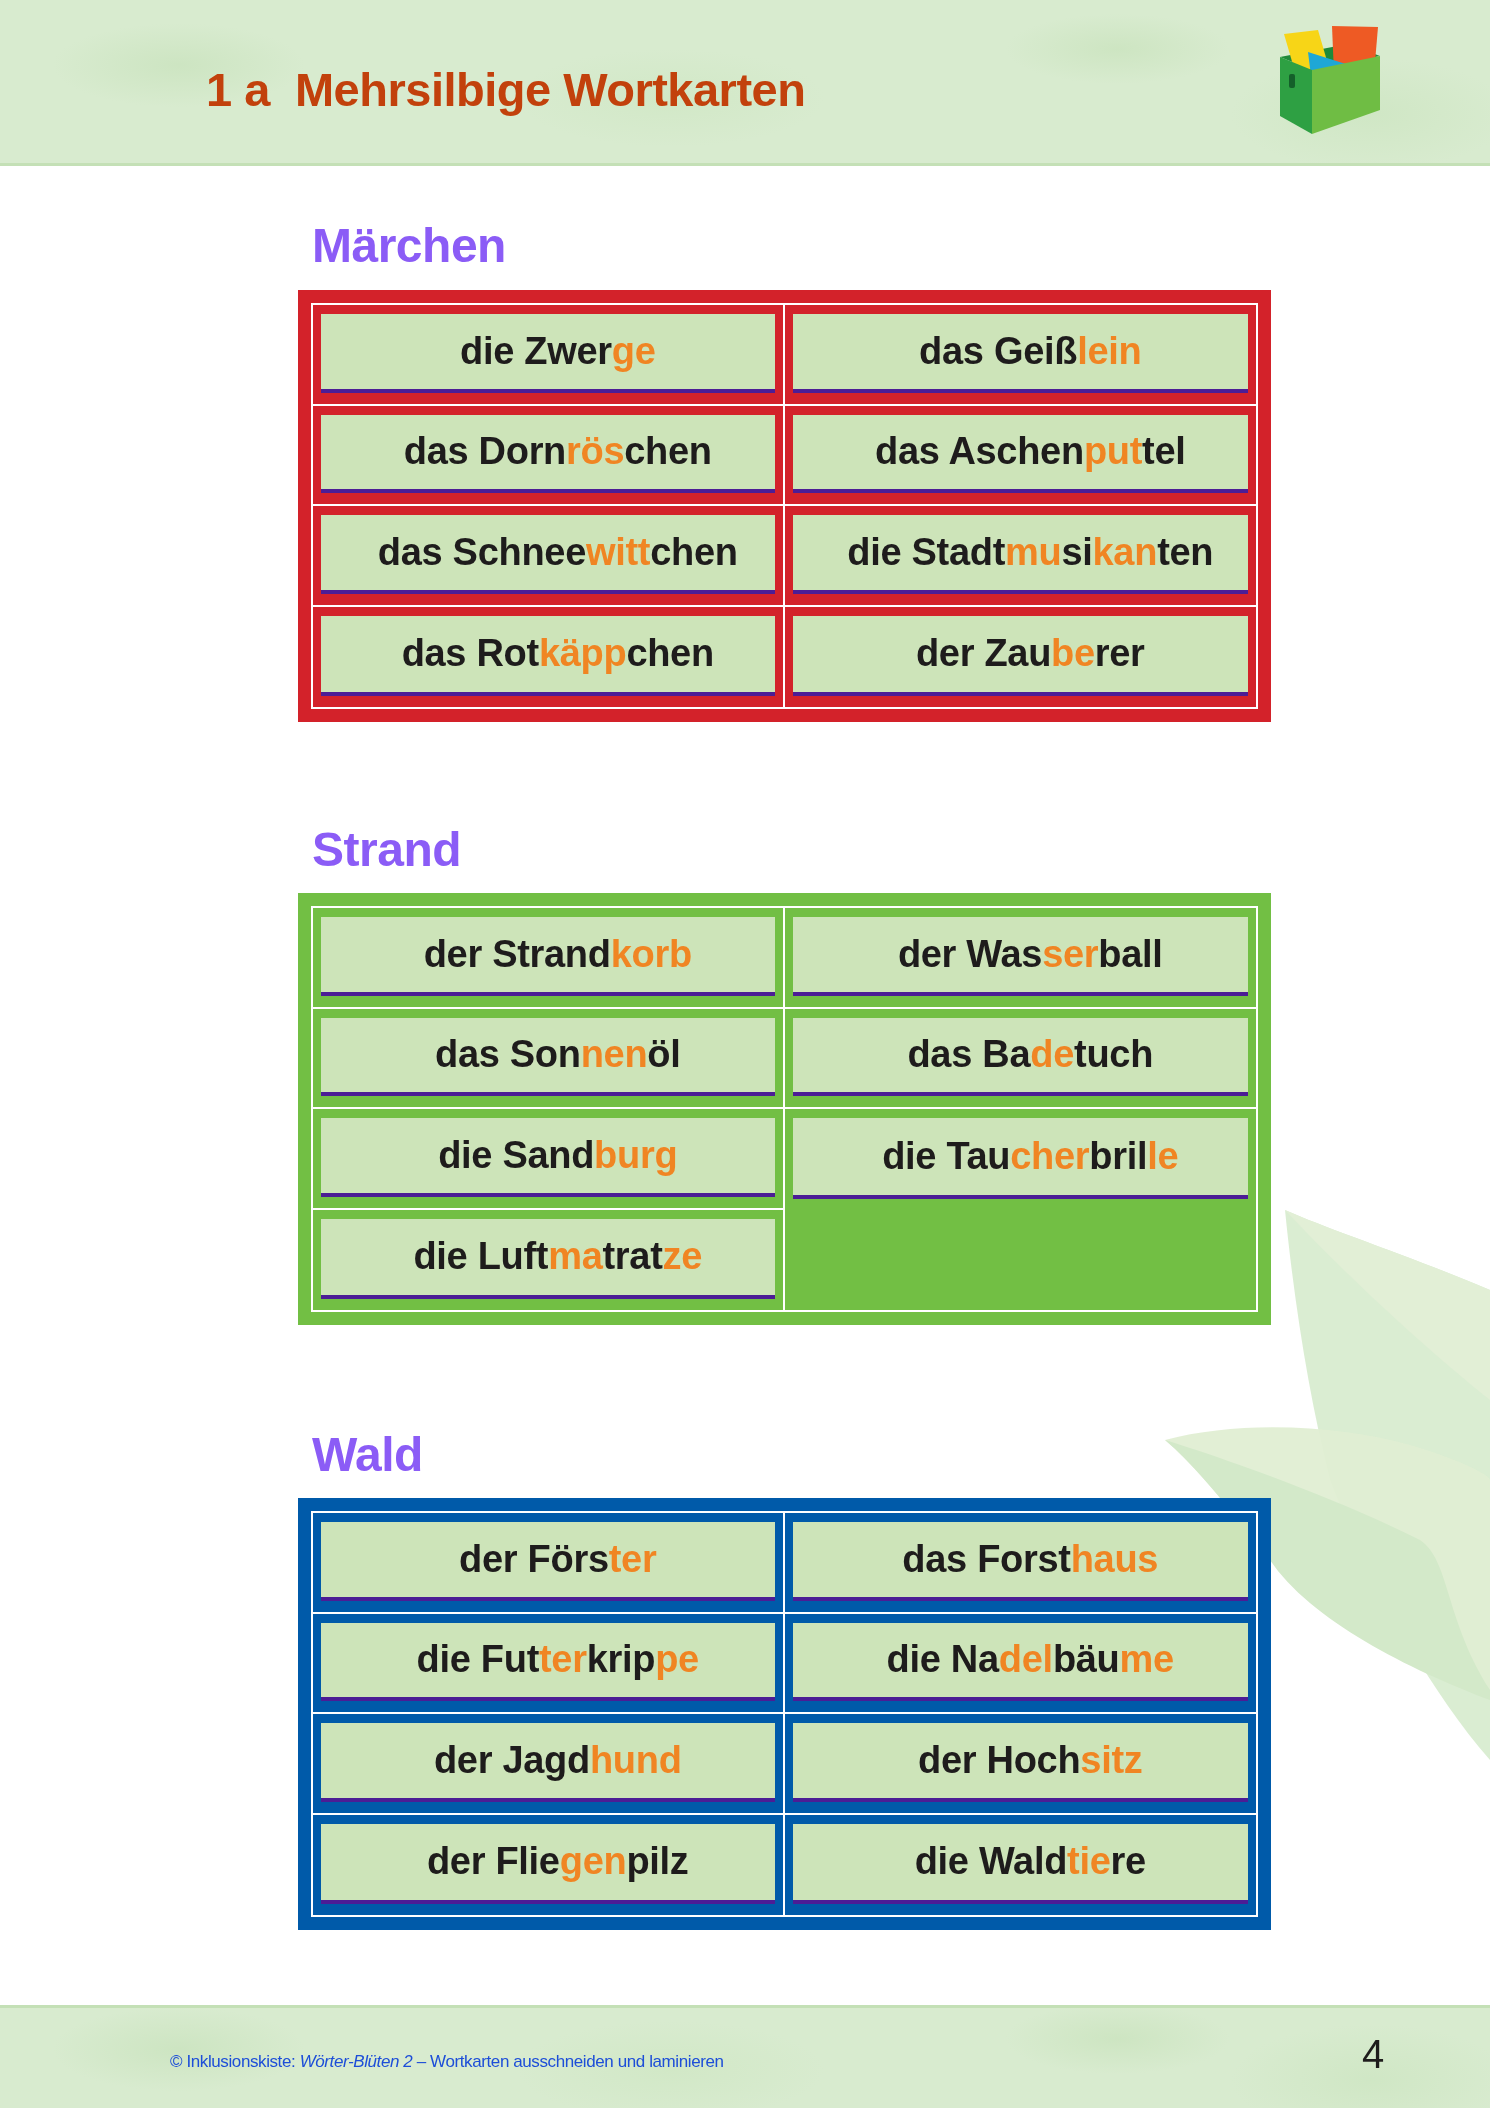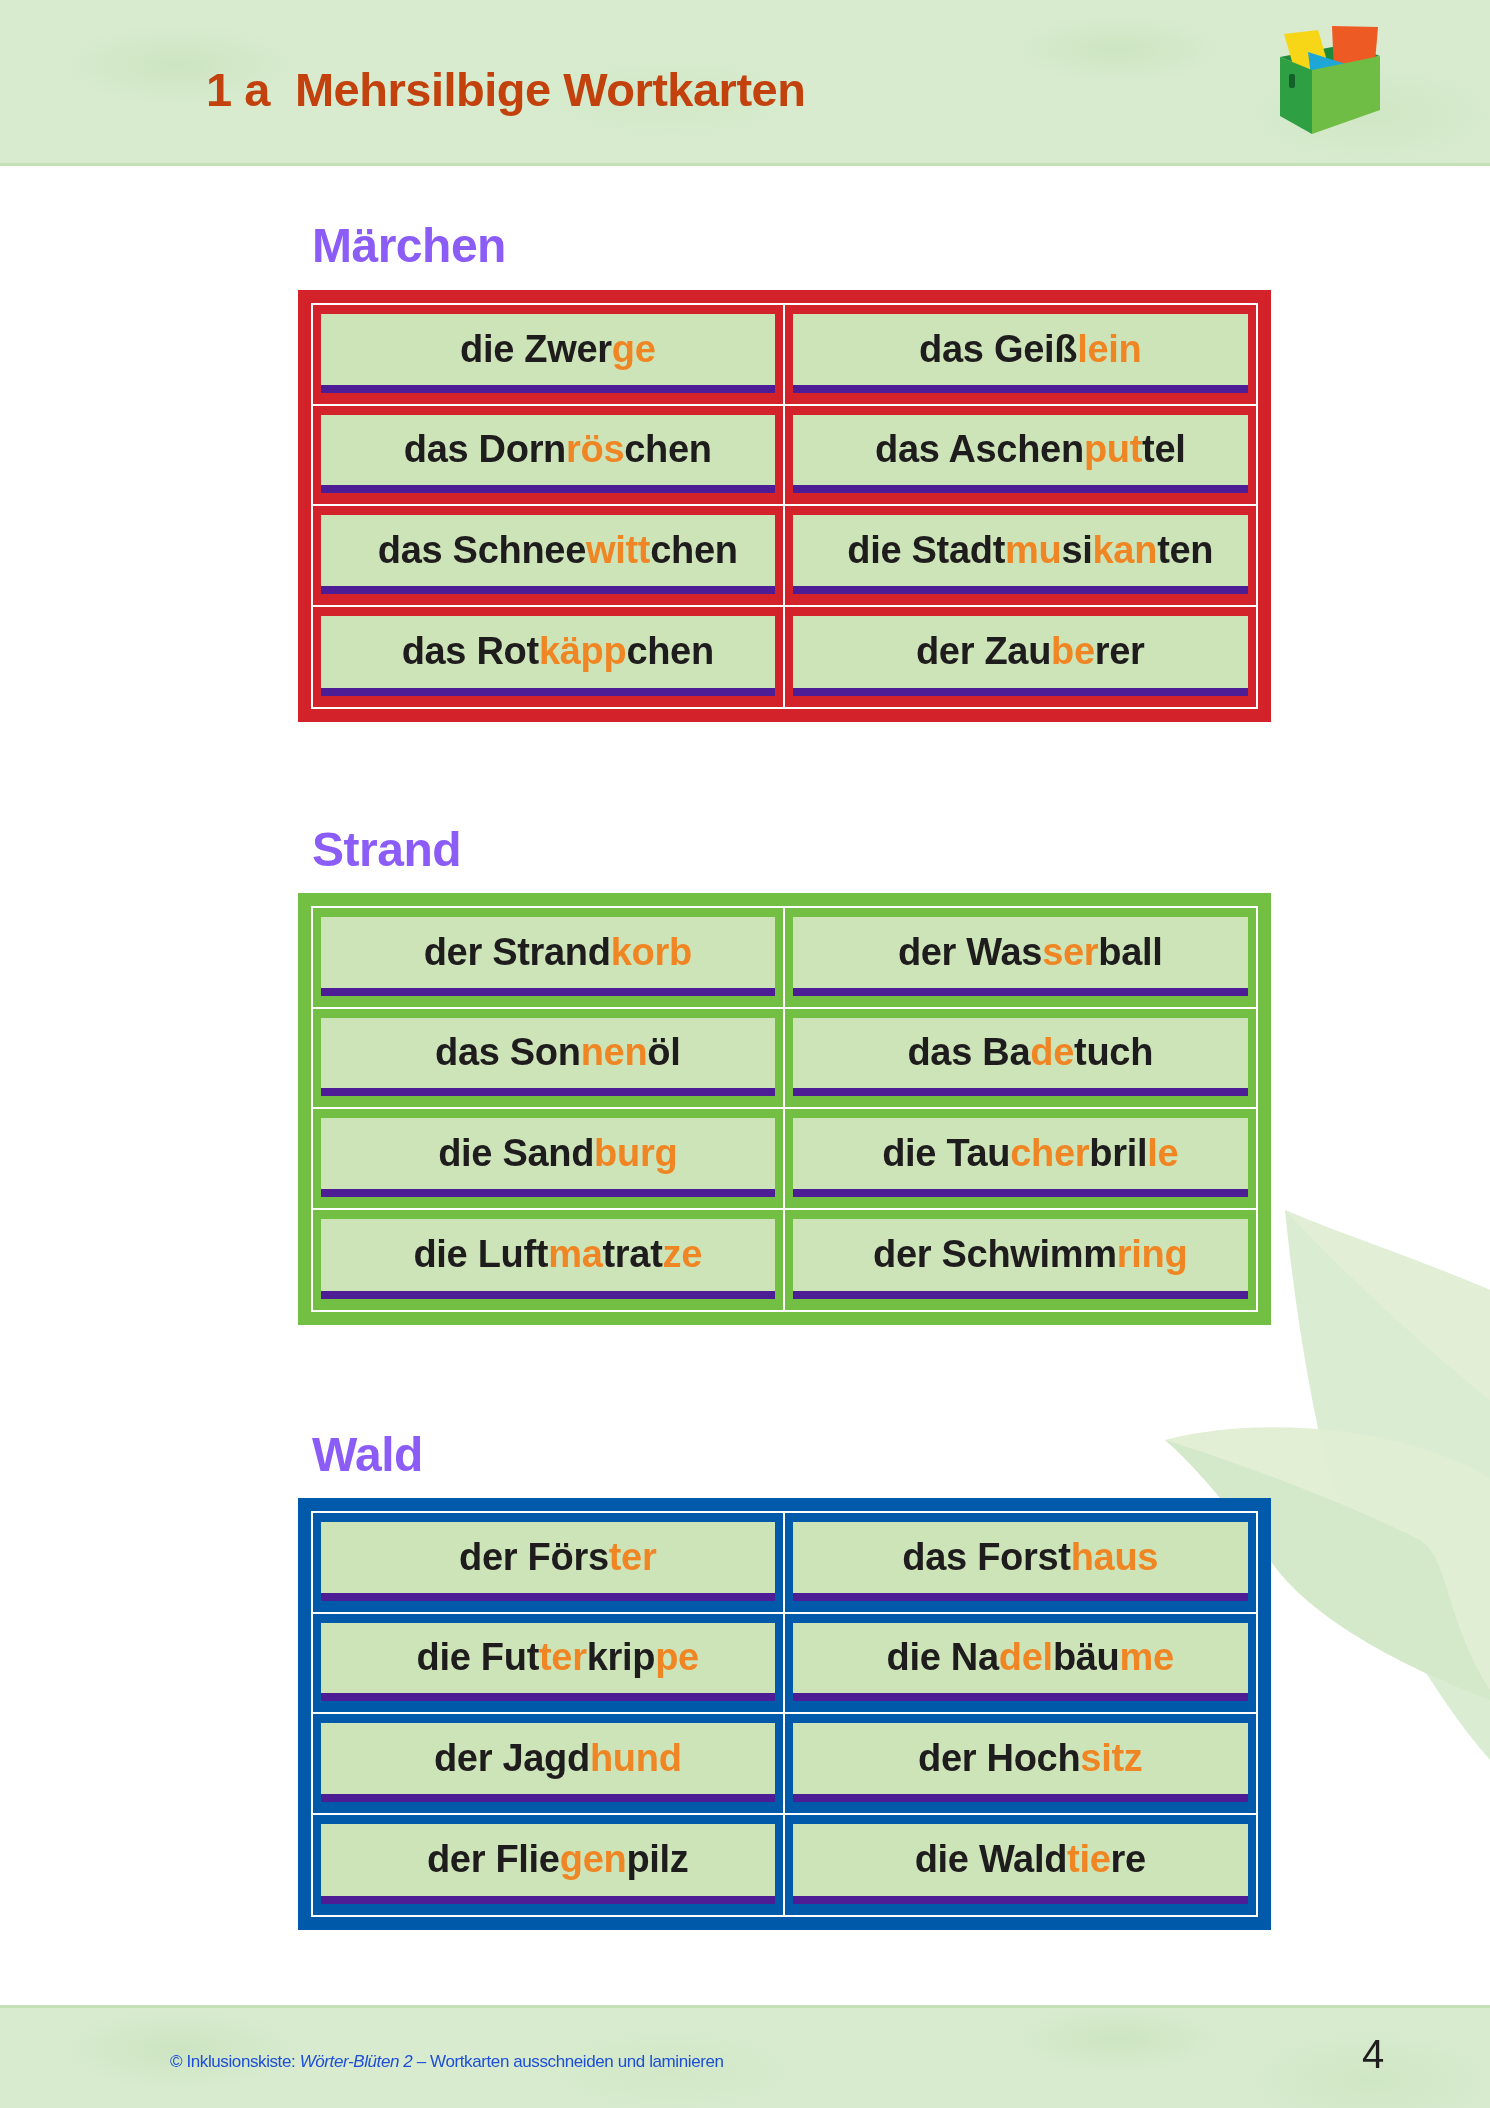--- a/index.html
+++ b/index.html
@@ -44,21 +44,21 @@
   }
   .cell {
     box-sizing:border-box; padding:9px 8px 11px 8px;
     border-right:2px solid #ffffff; border-bottom:2px solid #ffffff;
   }
   .cell:nth-child(2n) { border-right:none; }
   .cell:nth-last-child(-n+2) { border-bottom:none; }
   .card {
     width:100%; height:100%; box-sizing:border-box;
     background:#cde4b9;
-    border-bottom:8px solid #4c1d95;
+    border-bottom:4px solid #4c1d95;
     display:flex; align-items:center; justify-content:center;
     font-size:38px; font-weight:bold; color:#1e1c1c; letter-spacing:-0.3px;
     white-space:pre; cursor:pointer;padding-left:20px;
   }
   .seg.hl { color:#f08523; }
 
   .footer-text {
     position:absolute; left:170px; top:2052px;
     font-size:17px; color:#1d4ed8; letter-spacing:-0.4px;
   }
@@ -138,23 +138,20 @@
       </div>
     <div class="cell">
         <div class="card" aria-label="die Sandburg"><span class="seg">die Sand</span><span class="seg hl">burg</span></div>
       </div>
     <div class="cell">
         <div class="card" aria-label="die Taucherbrille"><span class="seg">die Tau</span><span class="seg hl">cher</span><span class="seg">bril</span><span class="seg hl">le</span></div>
       </div>
     <div class="cell">
         <div class="card" aria-label="die Luftmatratze"><span class="seg">die Luft</span><span class="seg hl">ma</span><span class="seg">trat</span><span class="seg hl">ze</span></div>
       </div>
-    <div class="cell">
-        <div class="card" aria-label="der Schwimmring"><span class="seg">der Schwimm</span><span class="seg hl">ring</span></div>
-      </div>
   </div>
 </div>
 
 <div class="section-title" style="top:1427px;">Wald</div>
 <div class="card-box" style="top:1498px;background:#005aa9;">
   <div class="card-grid">
     <div class="cell">
         <div class="card" aria-label="der Förster"><span class="seg">der Förs</span><span class="seg hl">ter</span></div>
       </div>
     <div class="cell">

